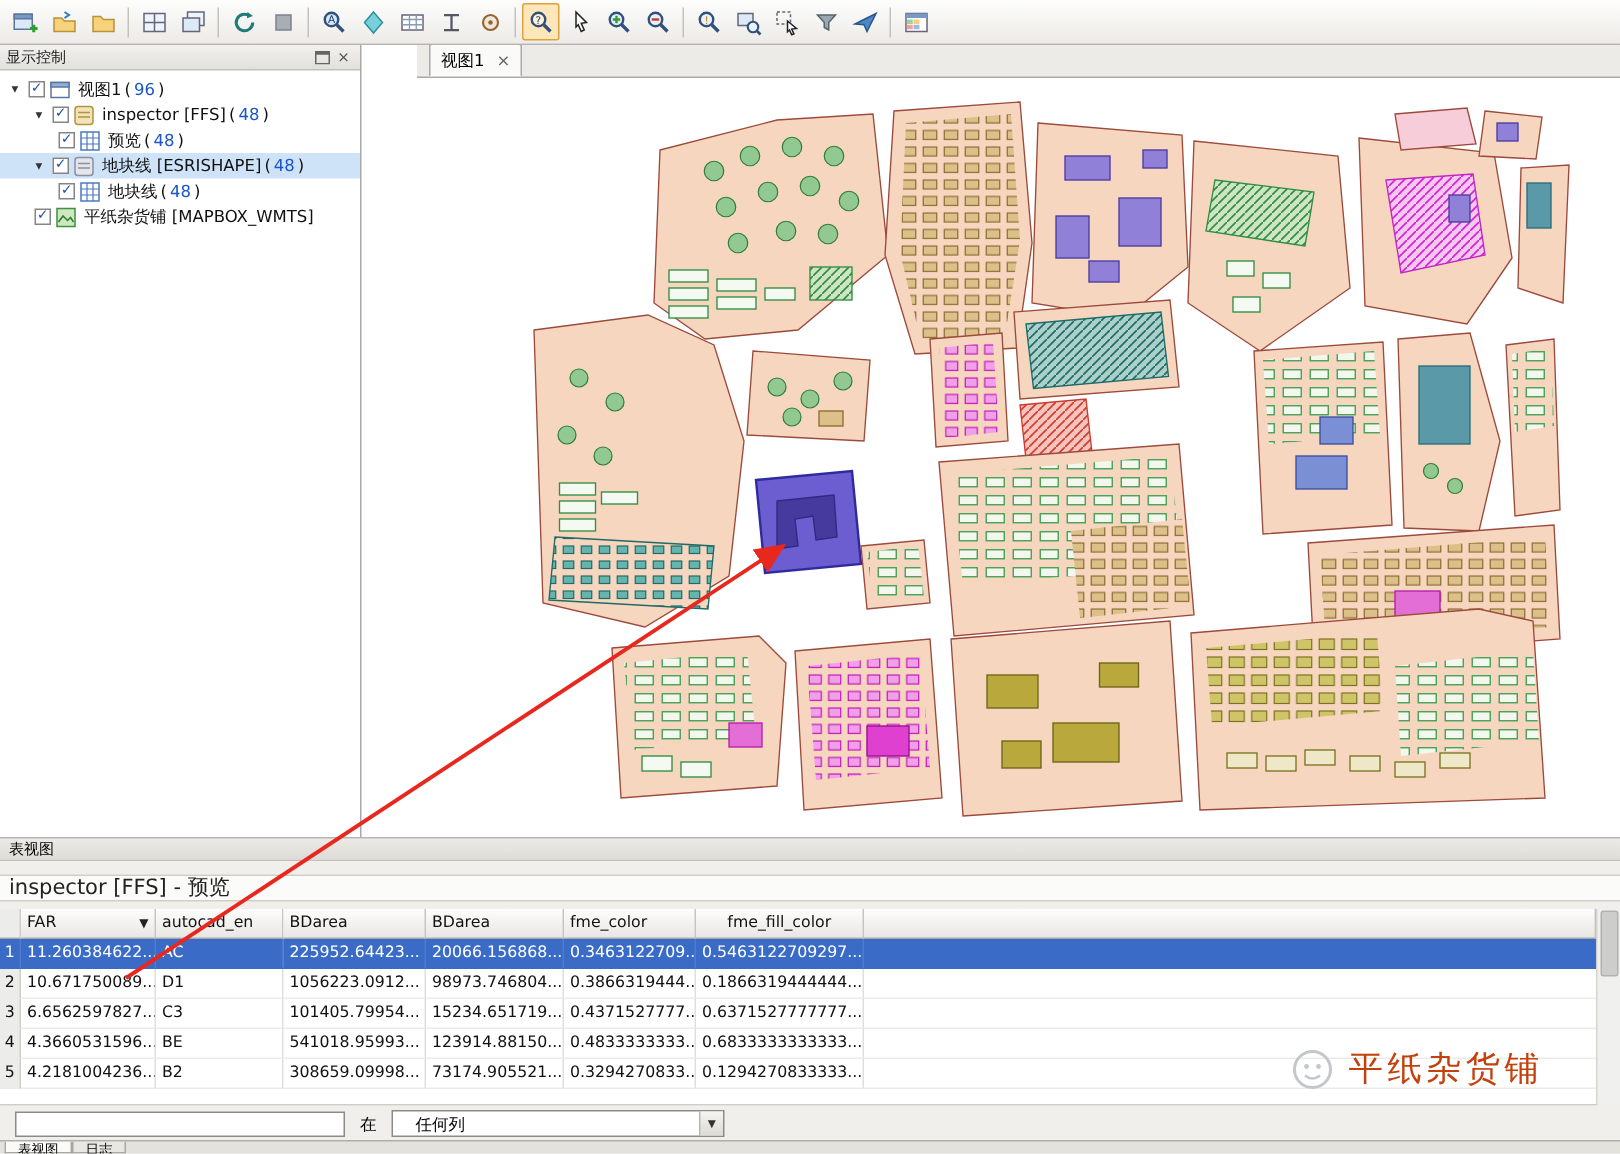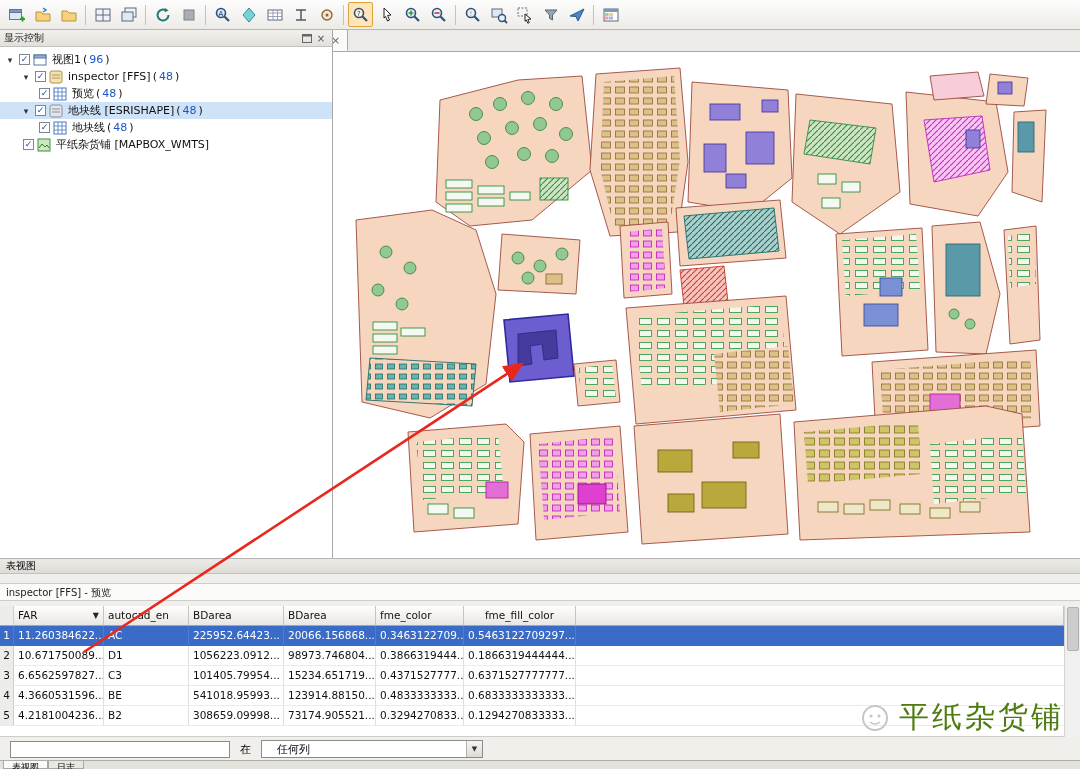--- a/index.html
+++ b/index.html
@@ -8,21 +8,21 @@
   
   .toolbar { position:absolute; top:0; left:0; right:0; height:30px;
     background:linear-gradient(#fdfdfd,#ecebe7); border-bottom:1px solid #b8b4ae;
     display:flex; align-items:center; padding-left:4px; gap:1px; z-index:5; }
   .tool-btn { width:25px; height:25px; display:flex; align-items:center; justify-content:center;
     border:1px solid transparent; border-radius:2px; }
   .tool-btn.active { background:#fde7ba; border-color:#dfa23a; }
   .tool-sep { width:1px; height:20px; background:#c6c2bb; margin:0 3px; }
 
   
-  .left-dock { position:absolute; top:30px; left:0; width:333px; height:528px;
+  .left-dock { position:absolute; top:30px; left:0; width:241px; height:528px;
     background:#fff; border-right:1px solid #a8a8a8; z-index:4; }
   .dock-header { height:17px; background:linear-gradient(#f2f1ee,#e2e0db); border-bottom:1px solid #c3c1bc;
     display:flex; align-items:center; padding:0 4px; font-size:10px; color:#222; }
   .dock-header .spacer { flex:1; }
   .dock-hbtn { width:14px; height:13px; display:flex; align-items:center; justify-content:center; color:#555; font-size:10px; }
   .tree { padding-top:4px; }
   .tree-row { height:17px; display:flex; align-items:center; white-space:nowrap; }
   .tree-row.sel { background:#cfe3f8; }
   .lvl0 { padding-left:4px; } .lvl1 { padding-left:20px; } .lvl2 { padding-left:36px; }
   .tw { width:12px; font-size:9px; color:#333; text-align:center; }
@@ -42,21 +42,21 @@
   .map-tab .close { color:#666; font-size:11px; }
   .map-canvas { position:absolute; top:22px; left:0; right:0; bottom:0; background:#fff; overflow:hidden; }
 
   
   .section-bar { position:absolute; top:558px; left:0; right:0; height:16px;
     background:linear-gradient(#eceae6,#dedcd6); border-top:1px solid #b6b4ae; border-bottom:1px solid #c3c1bc;
     font-size:10px; padding-left:6px; display:flex; align-items:center; z-index:6; }
   .table-zone { position:absolute; top:574px; left:0; right:0; bottom:0; background:#f0efec; z-index:6; }
   .table-title { position:absolute; top:9px; left:0; right:0; height:18px; background:#fbfbfa;
     border-top:1px solid #cfcdc8; border-bottom:1px solid #cfcdc8; line-height:17px; padding-left:6px;
-    font-size:10px; color:#222; }
+    font-size:14px; color:#222; }
   .dtable { position:absolute; top:32px; left:0; right:16px; background:#fff; }
   .dt-row, .dt-head { display:flex; height:20px; }
   .dt-cell { padding:0 4px; line-height:19px; overflow:hidden; white-space:nowrap; font-size:10.5px;
     border-right:1px solid #e0dfdd; border-bottom:1px solid #ecebe9; color:#111;gap:29px; }
   .dt-head .dt-cell { background:linear-gradient(#fdfdfd,#e9e7e2); border-right:1px solid #c6c4c0;
     border-bottom:1px solid #a8a6a2; display:flex; align-items:center; }
   .dt-cell.num { width:14px; padding:0; text-align:center; background:#ececeb; border-right:1px solid #cfcecb; }
   .c0{width:90px;} .c1{width:85px;} .c2{width:95px;} .c3{width:92px;} .c4{width:88px;} .c5{width:112px;justify-content:center;}
   .cfill { flex:1; border-right:none; }
   .sort { margin-left:auto; font-size:8px; color:#222; }
@@ -76,21 +76,21 @@
 
   .bottom-tabs { position:absolute; top:186px; left:0; right:0; height:9px; background:#e4e2dd;
     border-top:1px solid #b0aea9; display:flex; padding-left:3px; overflow:hidden; font-size:9px; }
   .btab { border:1px solid #a9a7a2; border-top:none; background:#fafaf9; padding:0 8px; line-height:12px; }
   .btab.inactive { background:#e9e7e2; }
 
   
   .arrow-overlay { position:absolute; top:0; left:0; width:1080px; height:769px; z-index:60; pointer-events:none; }
   .watermark { position:absolute; left:860px; top:697px; display:flex; align-items:center; gap:9px; z-index:55;
     color:#b5b9be; }
-  .watermark .wm-text { font-size:30px; letter-spacing:3px; color:#4d7c0f; }
+  .watermark .wm-text { font-size:23px; letter-spacing:3px; color:#c2410c; }
 </style>
 </head>
 <body>
 
 <div class="toolbar">
   <div class="tool-btn">
       <svg width="18" height="18">
         <rect x="1.5" y="3.5" width="12" height="10" fill="#dce9f7" stroke="#5b77a0"></rect>
         <rect x="1.5" y="3.5" width="12" height="3" fill="#7a98c4" stroke="#5b77a0"></rect>
         <path d="M12 13h5M14.5 10.5v5" stroke="#2f9e2f" stroke-width="2" fill="none"></path>

